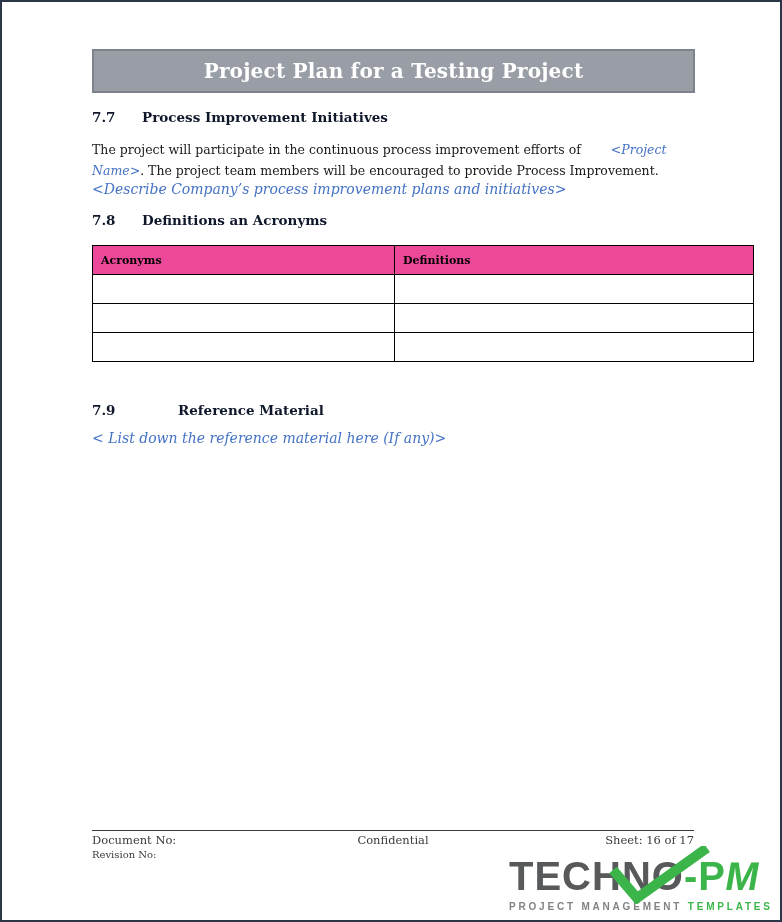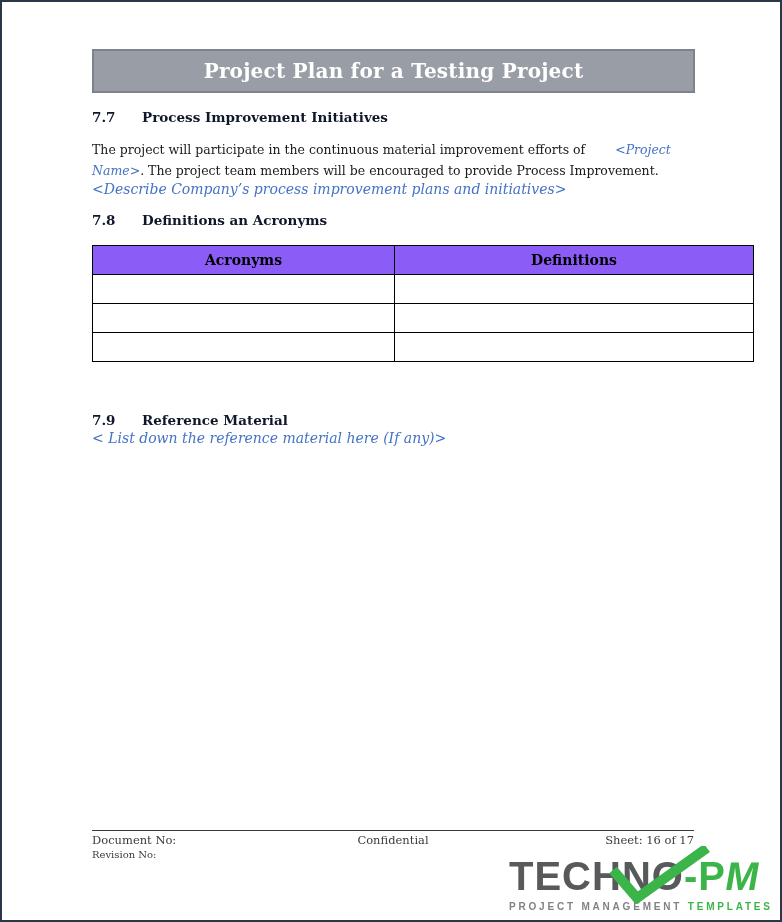--- a/index.html
+++ b/index.html
@@ -37,21 +37,21 @@
     left: 90px;
     width: 610px;
     display: flex;
     font-weight: bold;
     font-size: 13.5px;
     color: #0f172a;
   }
   .heading .num { width: 50px; flex: 0 0 50px; }
   .h-77 { top: 107px; }
   .h-78 { top: 210px; }
-  .h-79 { top: 410px; }
+  .h-79 { top: 400px; gap: 36px; }
 
   
   .para {
     position: absolute;
     left: 90px; top: 138px;
     width: 608px;
     font-size: 12.5px;
     line-height: 20.5px;
     color: #1a1a1a;
   }
@@ -81,23 +81,23 @@
     border-collapse: collapse;
     table-layout: fixed;
   }
   .acronyms-table th, .acronyms-table td {
     border: 1.5px solid #000000;
     height: 29px;
     padding: 3px 8px;
     vertical-align: middle;
   }
   .acronyms-table th {
-    background: #8b5cf6;
-    text-align: center;
-    font-size: 14px;
+    background: #ec4899;
+    text-align: left;
+    font-size: 11px;
     font-weight: bold;
     color: #000000;
   }
   .acronyms-table td { background: #ffffff; font-size: 12px; }
   .col-acronyms { width: 302px; }
   .col-definitions { width: 359px; }
 
   
   .footer-rule {
     position: absolute;
@@ -165,21 +165,21 @@
 
   <div class="banner">
     <span class="banner-title">Project Plan for a Testing Project</span>
   </div>
 
   <div class="heading h-77">
     <span class="num">7.7</span>
     <span>Process Improvement Initiatives</span>
   </div>
 
-  <p class="para"><span>The project will participate in the continuous material improvement efforts of </span><span class="inline-placeholder">&lt;Project Name&gt;</span><span>. The project team members will be encouraged to provide Process Improvement.</span></p>
+  <p class="para"><span>The project will participate in the continuous process improvement efforts of </span><span class="inline-placeholder">&lt;Project Name&gt;</span><span>. The project team members will be encouraged to provide Process Improvement.</span></p>
 
   <div class="placeholder-line p-77">&lt;Describe Company’s process improvement plans and initiatives&gt;</div>
 
   <div class="heading h-78">
     <span class="num">7.8</span>
     <span>Definitions an Acronyms</span>
   </div>
 
   <table class="acronyms-table">
     <colgroup>

